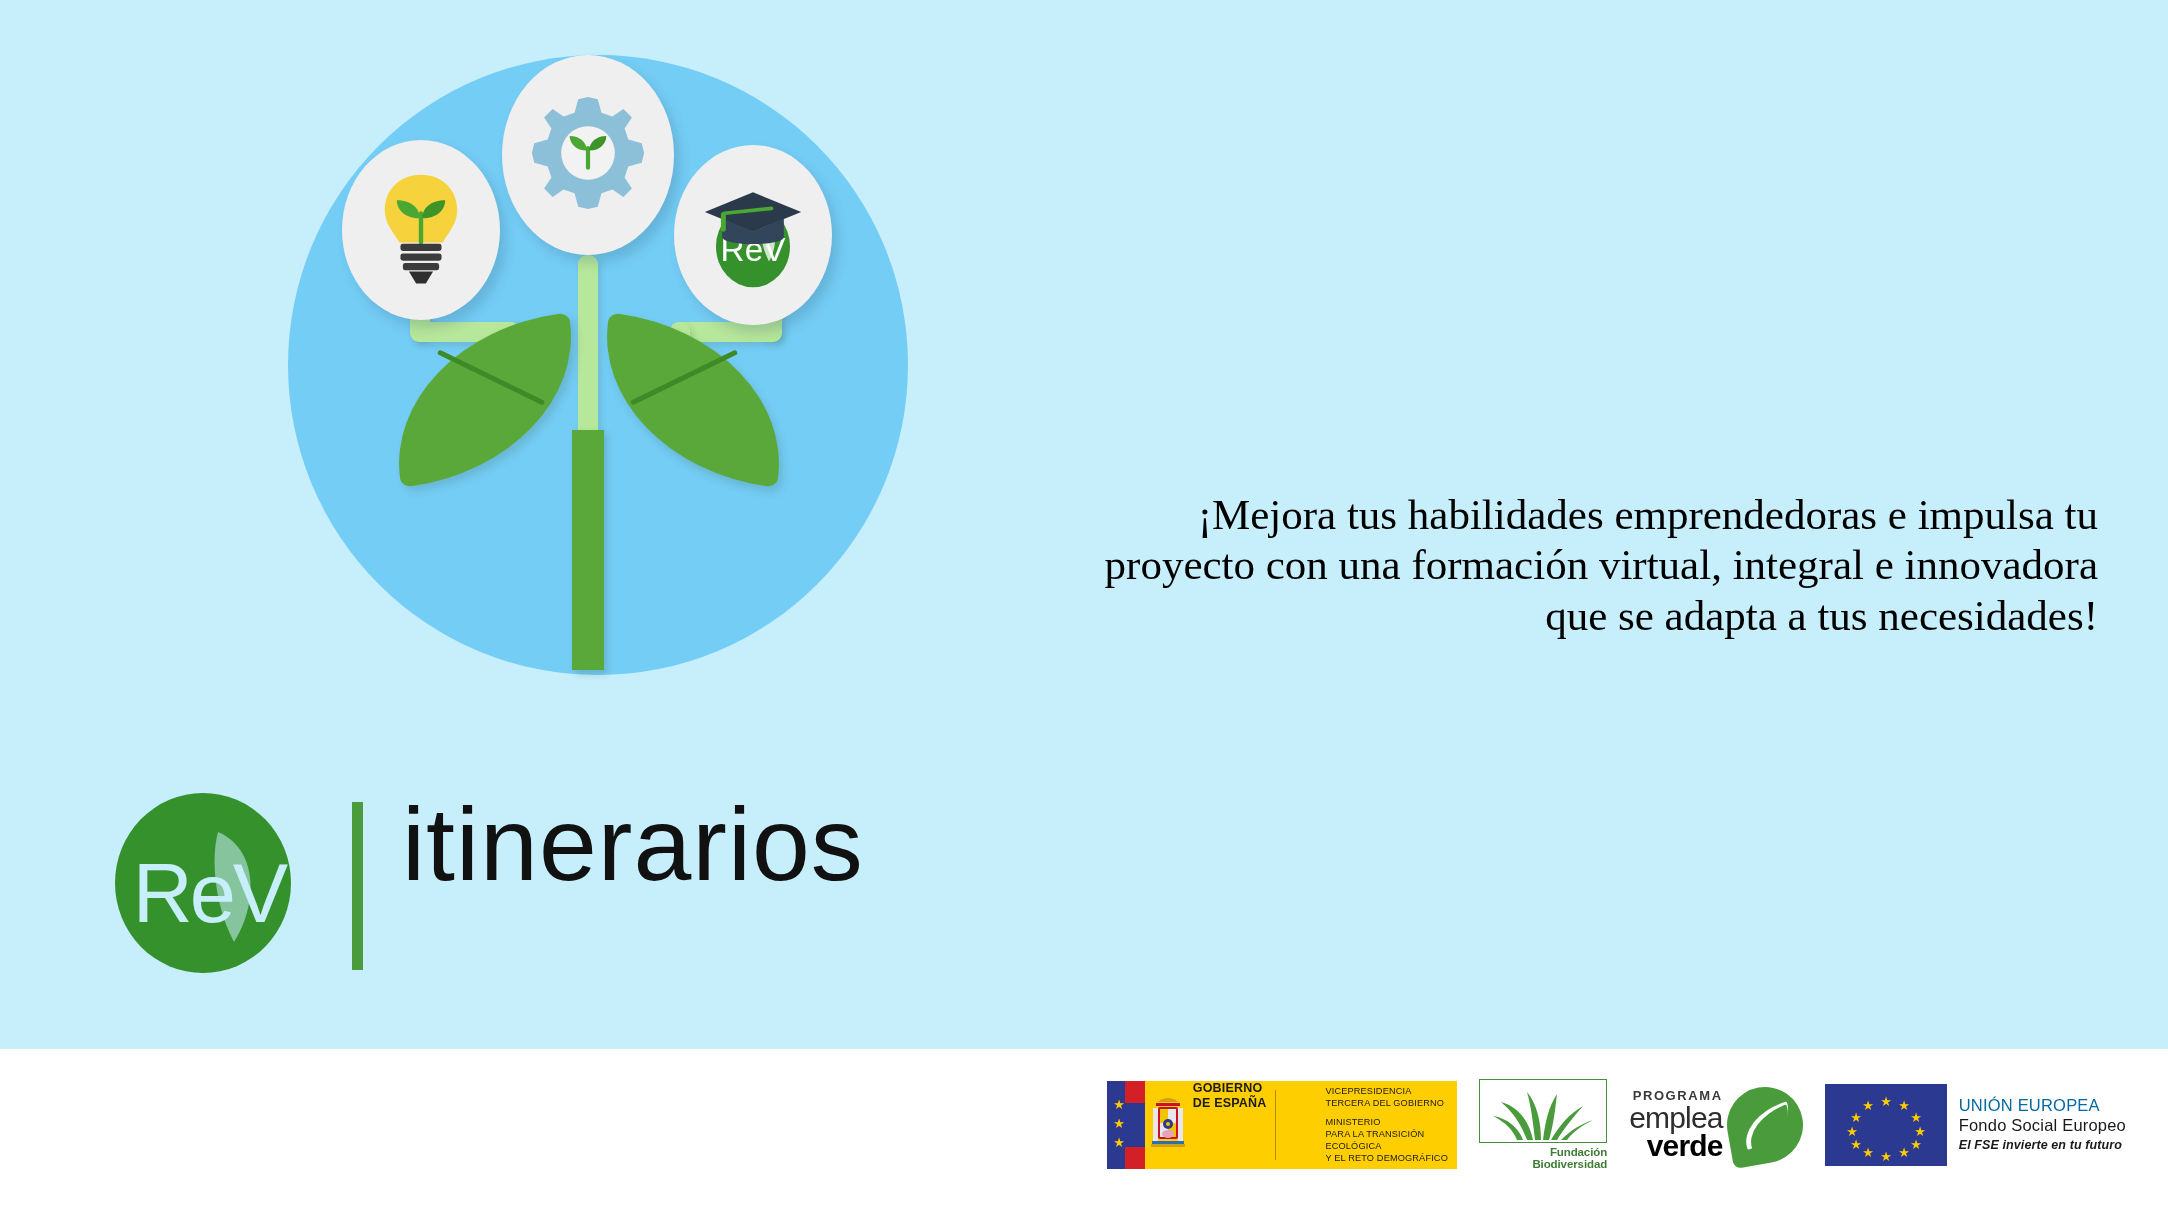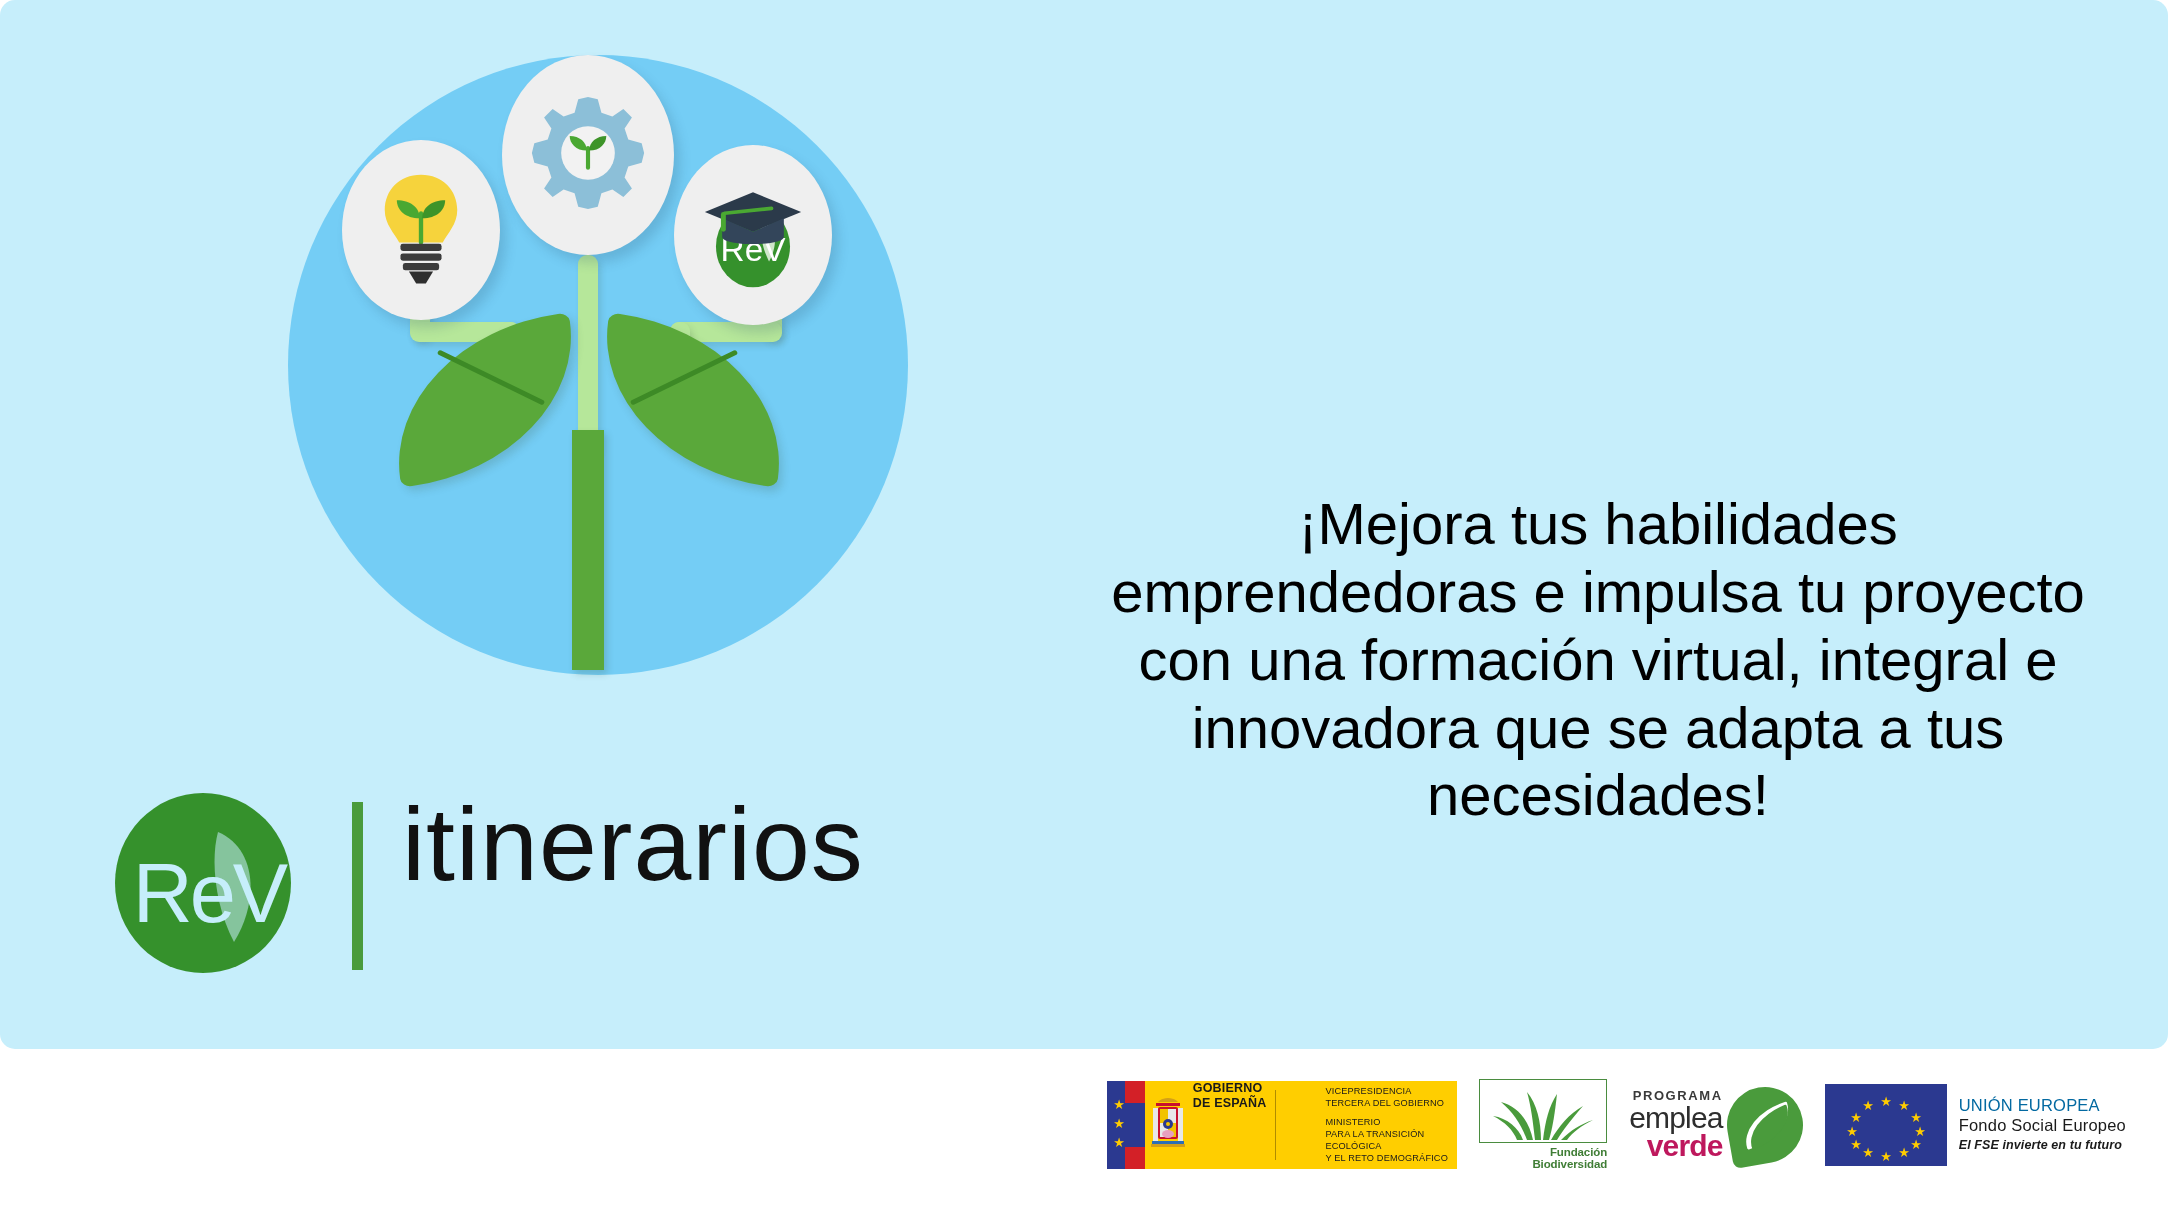--- a/index.html
+++ b/index.html
@@ -22,21 +22,20 @@
   }
 
   
   .hero {
     position: absolute;
     left: 0;
     top: 0;
     width: 2168px;
     height: 1049px;
     background: #c6eefb;
-    border-radius: 15px;
   }
 
   
   .illustration {
     position: absolute;
     left: 250px;
     top: 30px;
     width: 680px;
     height: 760px;
   }
@@ -236,25 +235,25 @@
     line-height: 1;
     font-family: "Liberation Sans", sans-serif;
   }
 
   
   .headline {
     position: absolute;
     left: 1098px;
     top: 490px;
     width: 1000px;
-    text-align: center;
-    font-size: 58px;
+    text-align: right;
+    font-size: 43px;
     line-height: 1.17;
     color: #000000;
-    font-family: Liberation Sans, sans-serif;
+    font-family: Liberation Serif, serif;
     font-weight: 400;
   }
 
   
   .footer {
     position: absolute;
     left: 0;
     top: 1049px;
     width: 2168px;
     height: 168px;
@@ -377,21 +376,21 @@
   }
   .ev-emplea {
     font-size: 30px;
     color: #2e2e2e;
     font-weight: normal;
     letter-spacing: -0.8px;
     margin-top: 1px;
   }
   .ev-verde {
     font-size: 30px;
-    color: #be185d;
+    color: #000000;
     font-weight: bold;
     letter-spacing: -0.8px;
     margin-top: -2px;
   }
   .ev-leaf {
     width: 76px;
     height: 76px;
     background: #4a9b3c;
     border-radius: 50% 50% 50% 10%;
     position: relative;

